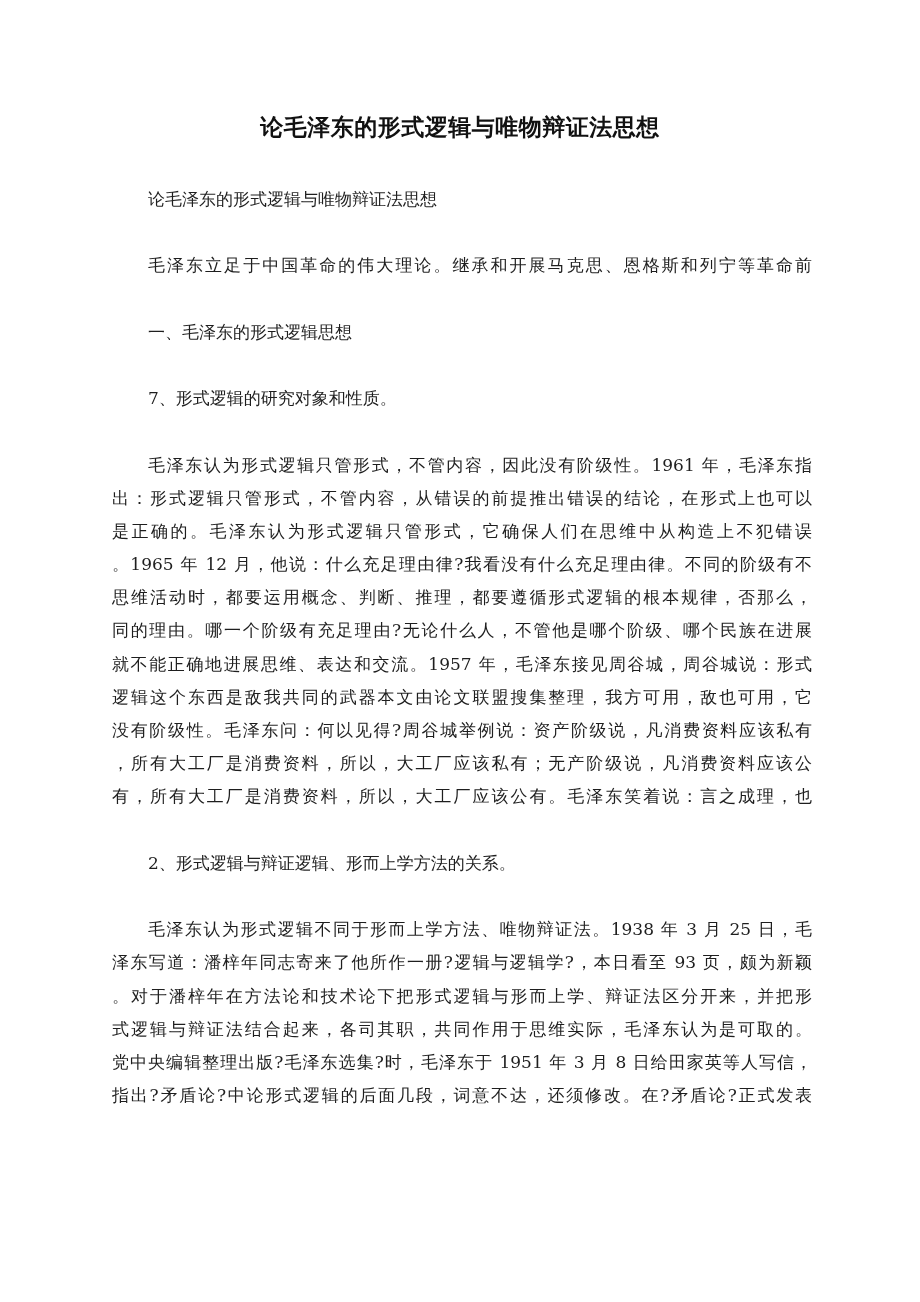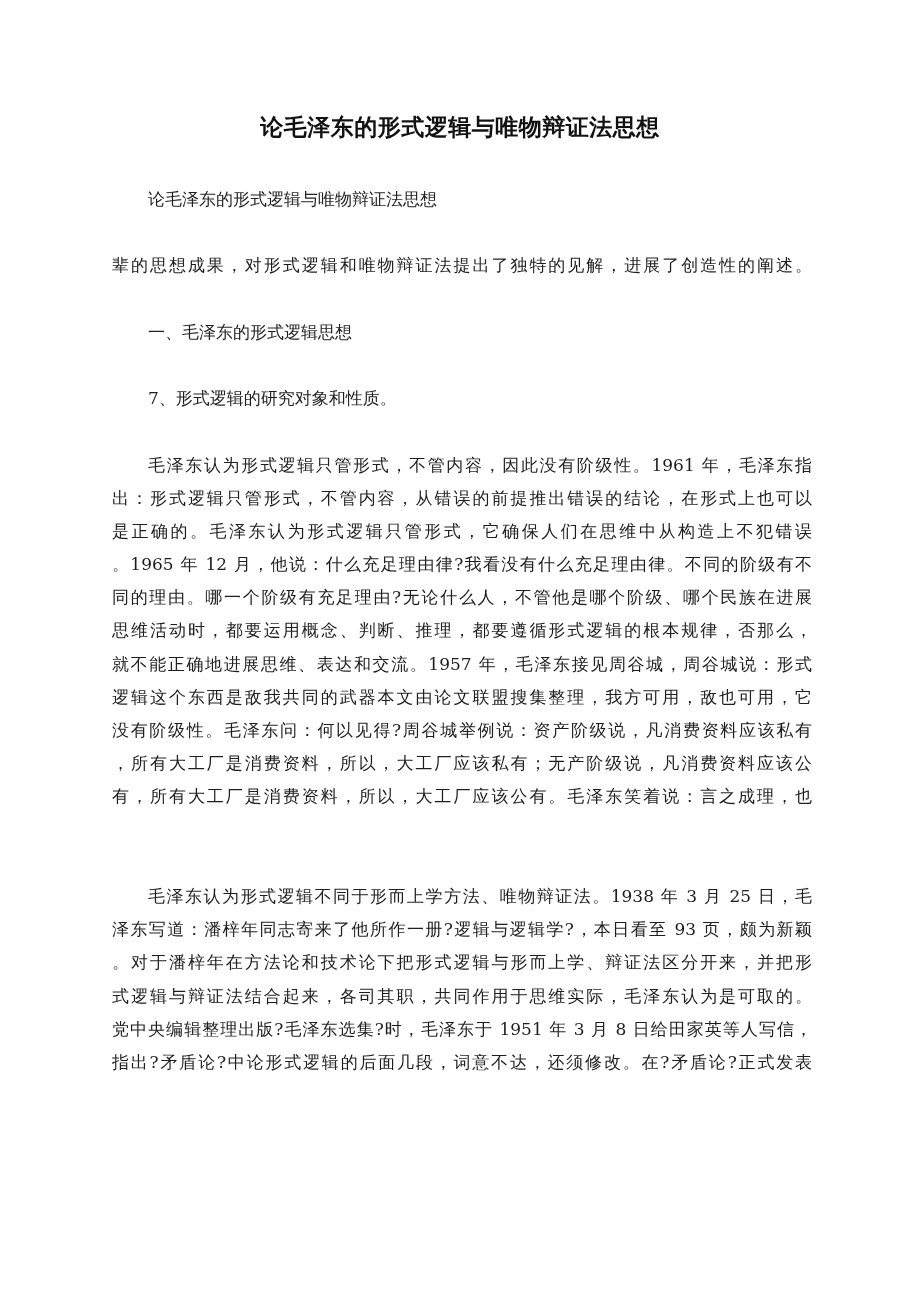--- a/index.html
+++ b/index.html
@@ -20,42 +20,43 @@
 <body>
 
 <div class="page">
   <div class="title">论毛泽东的形式逻辑与唯物辩证法思想</div>
 
   <div class="body">
 
     <div class="line indent last">论毛泽东的形式逻辑与唯物辩证法思想</div>
     <div class="gap"></div>
 
-    <div class="line">辈的思想成果，对形式逻辑和唯物辩证法提出了独特的见解，进展了创造性的阐述。</div>
+    <div class="line indent">毛泽东立足于中国革命的伟大理论。继承和开展马克思、恩格斯和列宁等革命前</div>
     <div class="gap"></div>
 
     <div class="line indent last">一、毛泽东的形式逻辑思想</div>
     <div class="gap"></div>
 
     <div class="line indent last">7、形式逻辑的研究对象和性质。</div>
     <div class="gap"></div>
 
     <div class="line indent">毛泽东认为形式逻辑只管形式，不管内容，因此没有阶级性。1961 年，毛泽东指</div>
     <div class="line">出：形式逻辑只管形式，不管内容，从错误的前提推出错误的结论，在形式上也可以</div>
     <div class="line">是正确的。毛泽东认为形式逻辑只管形式，它确保人们在思维中从构造上不犯错误</div>
     <div class="line">。1965 年 12 月，他说：什么充足理由律?我看没有什么充足理由律。不同的阶级有不</div>
+    <div class="line">思维活动时，都要运用概念、判断、推理，都要遵循形式逻辑的根本规律，否那么，</div>
     <div class="line">同的理由。哪一个阶级有充足理由?无论什么人，不管他是哪个阶级、哪个民族在进展</div>
-    <div class="line">思维活动时，都要运用概念、判断、推理，都要遵循形式逻辑的根本规律，否那么，</div>
     <div class="line">就不能正确地进展思维、表达和交流。1957 年，毛泽东接见周谷城，周谷城说：形式</div>
     <div class="line">逻辑这个东西是敌我共同的武器本文由论文联盟搜集整理，我方可用，敌也可用，它</div>
     <div class="line">没有阶级性。毛泽东问：何以见得?周谷城举例说：资产阶级说，凡消费资料应该私有</div>
     <div class="line">，所有大工厂是消费资料，所以，大工厂应该私有；无产阶级说，凡消费资料应该公</div>
     <div class="line">有，所有大工厂是消费资料，所以，大工厂应该公有。毛泽东笑着说：言之成理，也</div>
     <div class="gap"></div>
 
+    <div class="line indent last">2、形式逻辑与辩证逻辑、形而上学方法的关系。</div>
     <div class="gap"></div>
 
     <div class="line indent">毛泽东认为形式逻辑不同于形而上学方法、唯物辩证法。1938 年 3 月 25 日，毛</div>
     <div class="line">泽东写道：潘梓年同志寄来了他所作一册?逻辑与逻辑学?，本日看至 93 页，颇为新颖</div>
     <div class="line">。对于潘梓年在方法论和技术论下把形式逻辑与形而上学、辩证法区分开来，并把形</div>
     <div class="line">式逻辑与辩证法结合起来，各司其职，共同作用于思维实际，毛泽东认为是可取的。</div>
     <div class="line">党中央编辑整理出版?毛泽东选集?时，毛泽东于 1951 年 3 月 8 日给田家英等人写信，</div>
     <div class="line">指出?矛盾论?中论形式逻辑的后面几段，词意不达，还须修改。在?矛盾论?正式发表</div>
   </div>
 </div>

